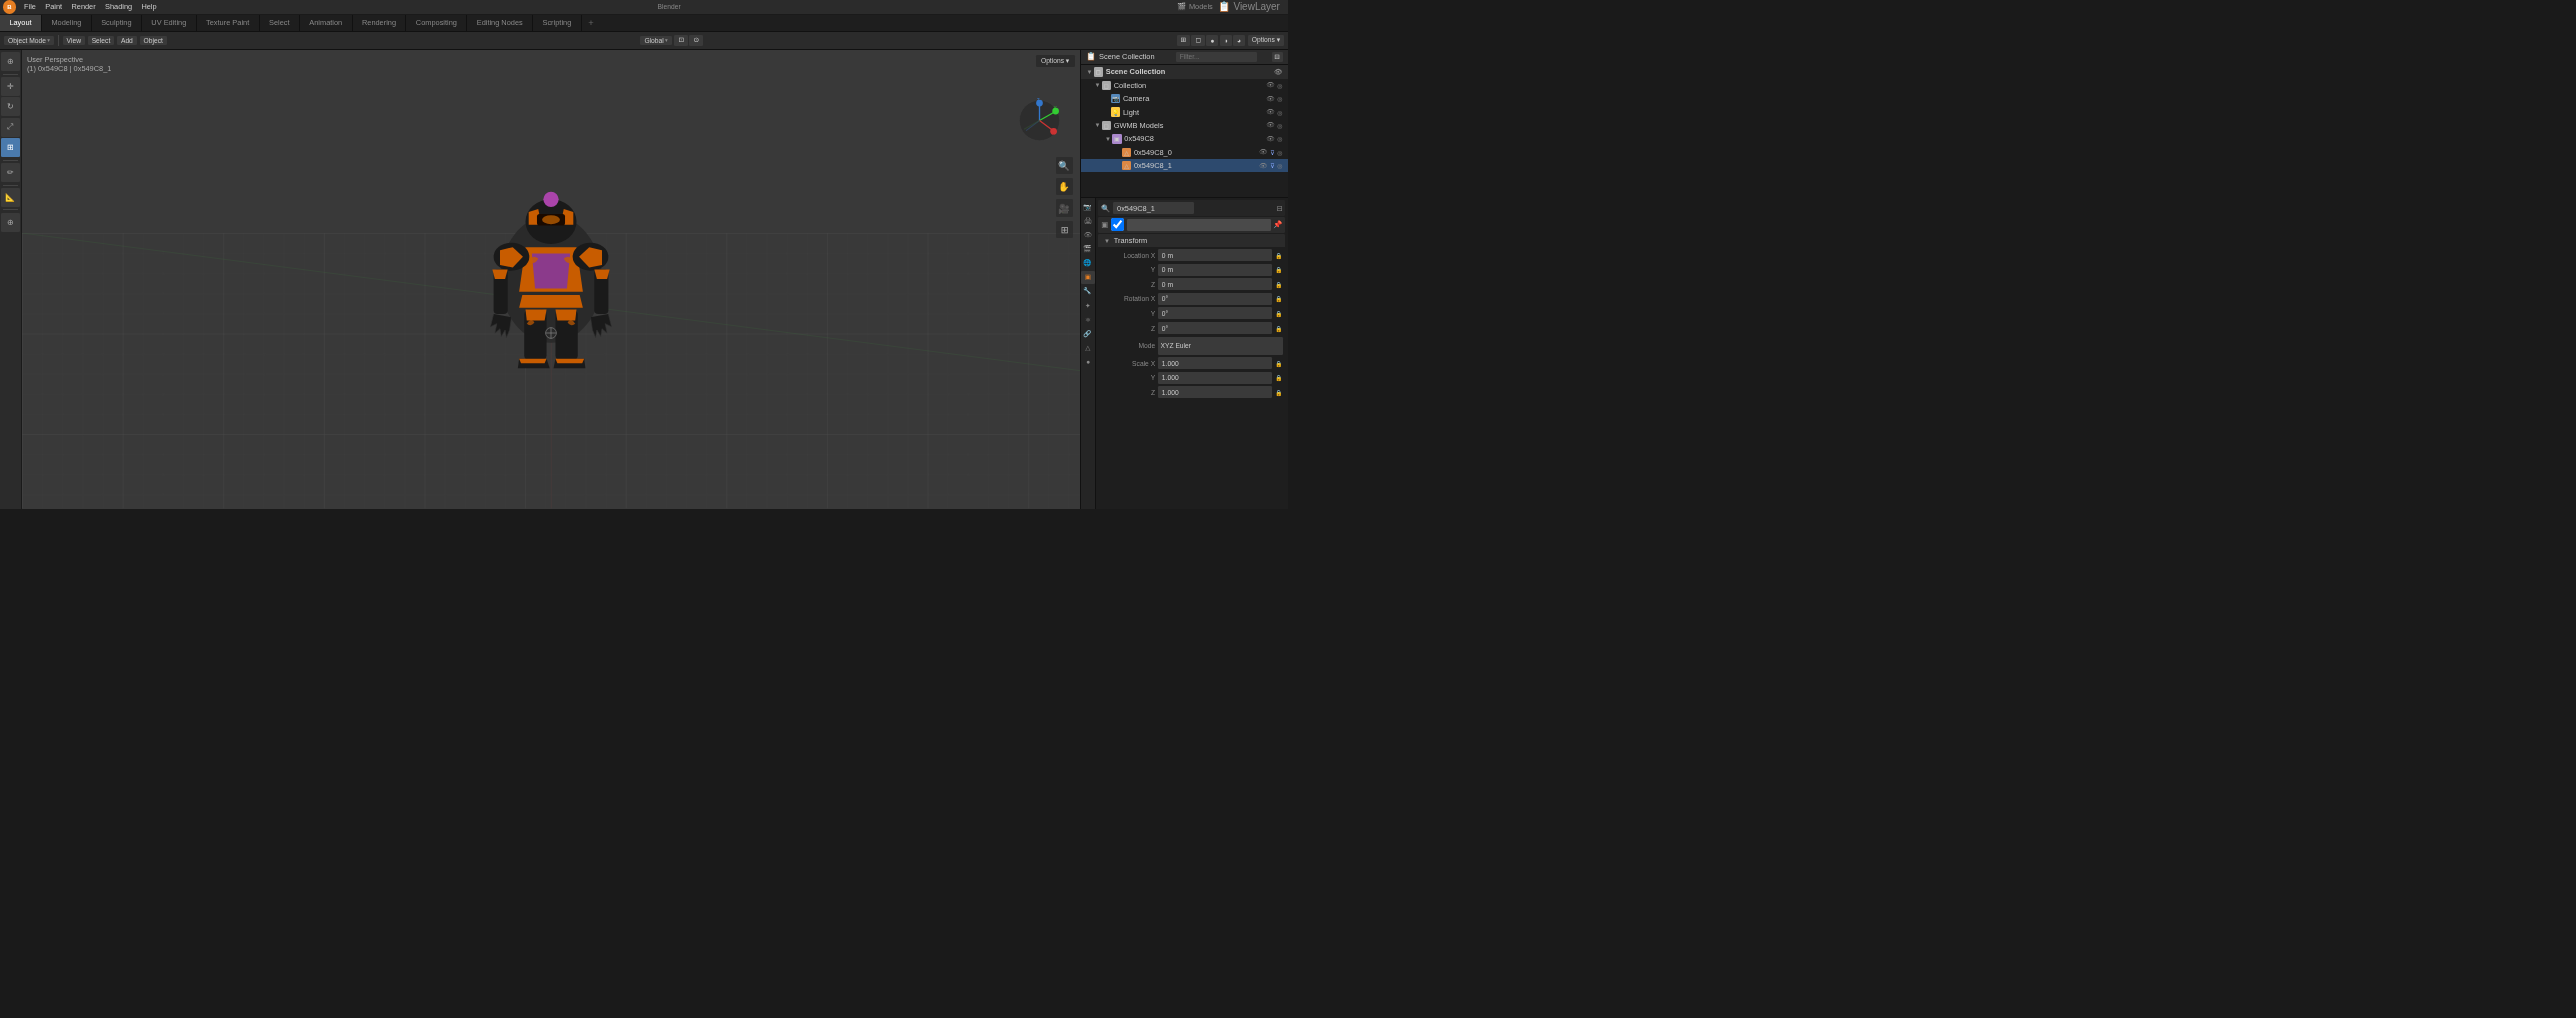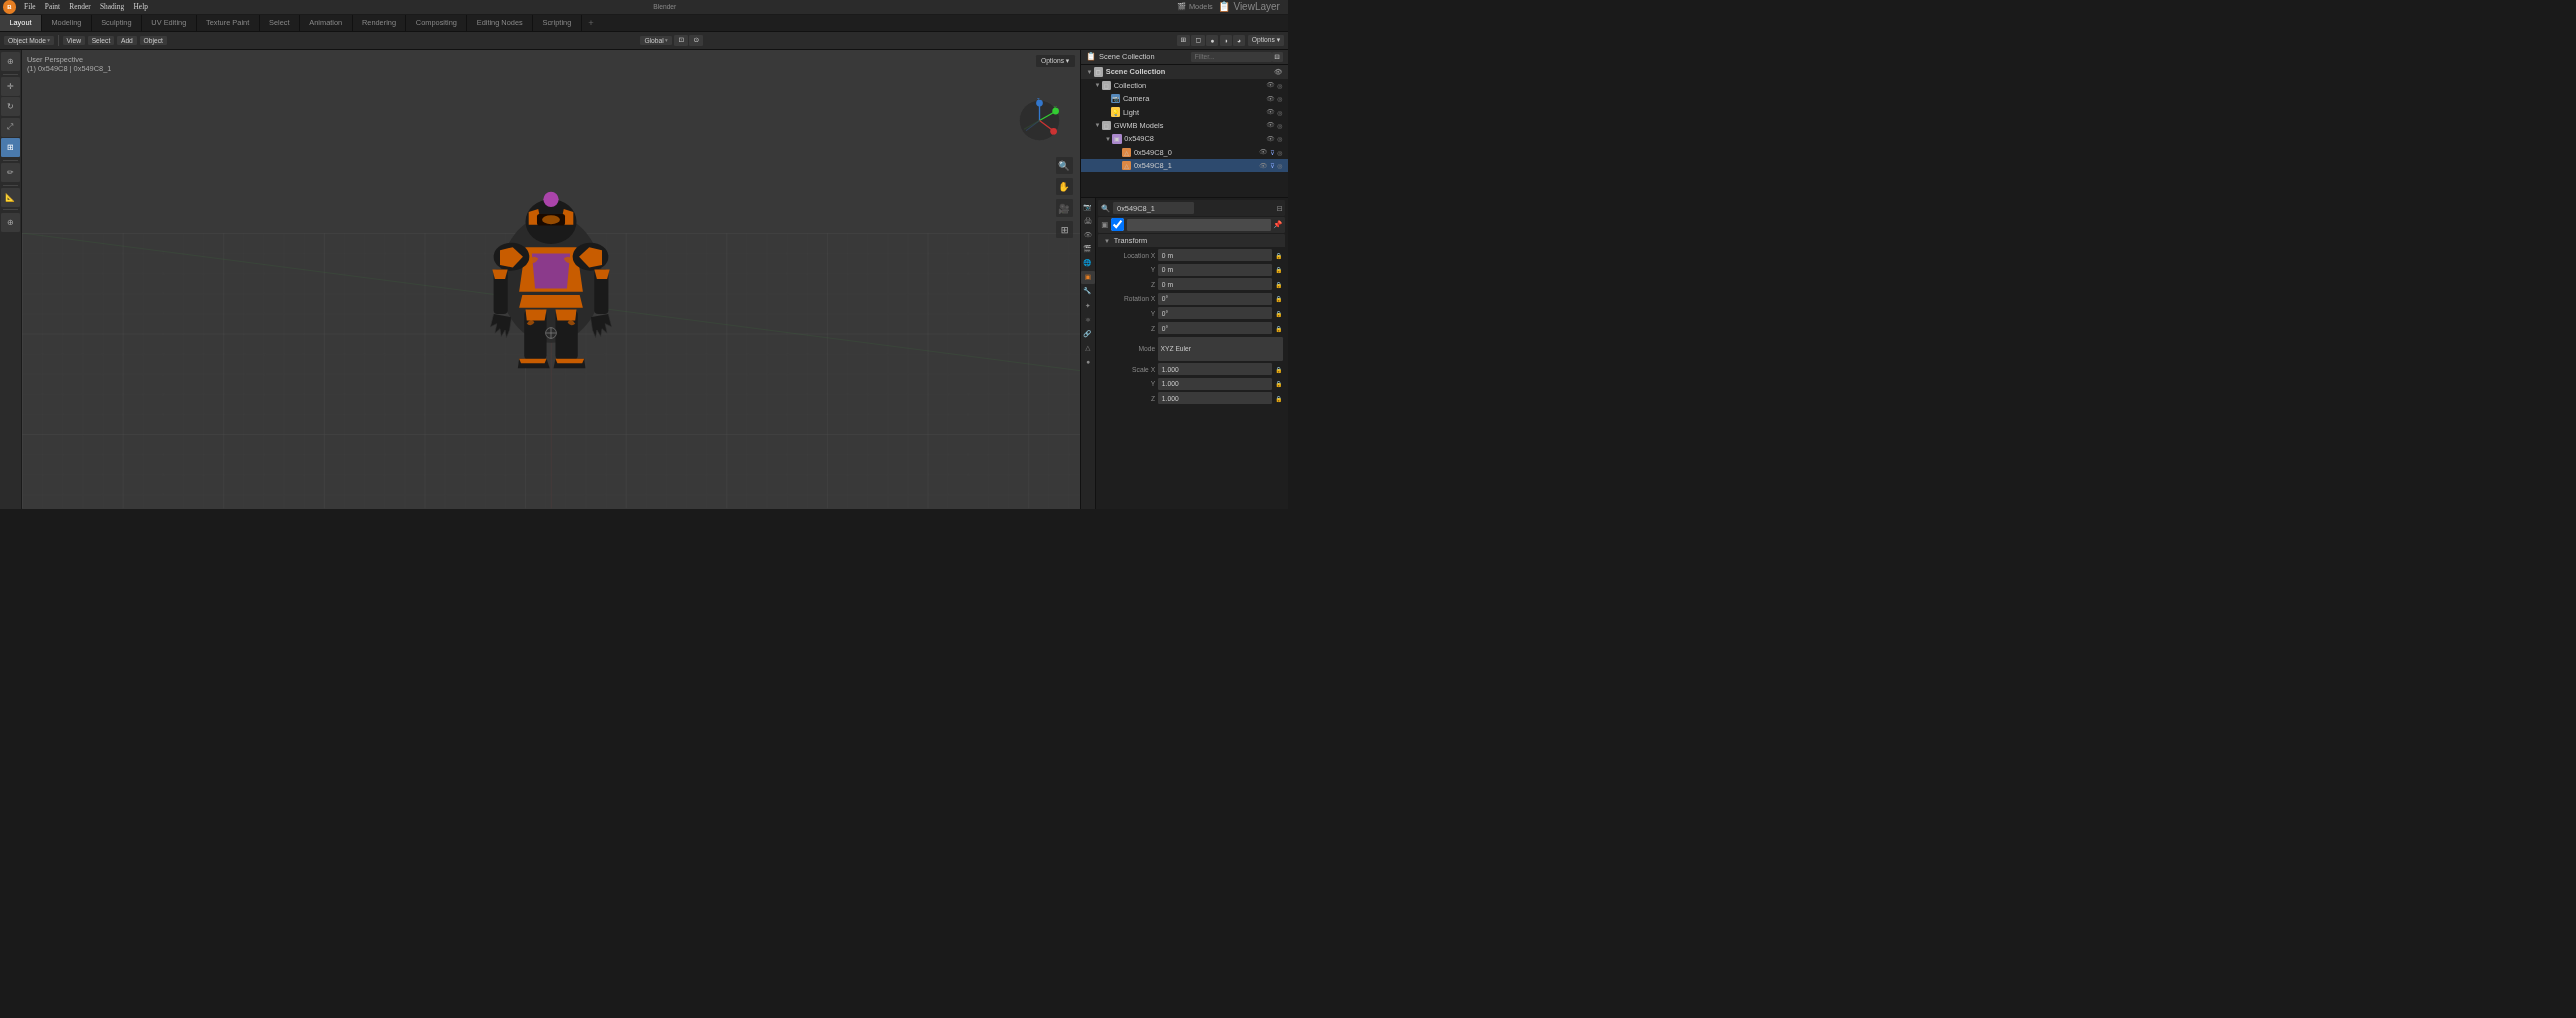--- a/index.html
+++ b/index.html
@@ -37,21 +37,20 @@
       color: white;
       margin-right: 2.7px;
       flex-shrink: 0;
     }
     .menu-item {
       padding: 1.3px 4px;
       cursor: pointer;
       border-radius: 1.3px;
       font-size: 7.4px;
       color: #cccccc;
-      font-family: Liberation Serif, serif;
     }
 
     
     .workspace-tabs {
       display: flex;
       align-items: center;
       background: #1e1e1e;
       height: 17.4px;
       border-bottom: 0.7px solid #111;
       padding: 0;
@@ -404,21 +403,21 @@
     .properties-content { scrollbar-width: thin; }
 
     .prop-select {
       flex: 1;
       background: #3a3a3a;
       border: none;
       border-radius: 1.3px;
       color: #ccc;
       font-size: 6.7px;
       padding: 1.3px 2.7px;
-      height: 24px;
+      height: 18px;
       appearance: none;
     }
 
     
     .scene-collection-header {
       background: #2b2b2b;
       padding: 2px 5.4px;
       display: flex;
       align-items: center;
       font-size: 7.4px;
@@ -630,21 +629,21 @@
   </div>
 
   <div class="right-panel">
 
     <div class="outliner">
       <div class="outliner-header">
         <div style="display:flex; align-items:center; gap:2.7px;">
           <span style="font-size:8px;">📋</span>
           <span style="font-size:7.4px; color:#ccc;">Scene Collection</span>
         </div>
-        <div style="display:flex; gap:0;">
+        <div style="display:flex; gap:15px;">
           <input class="outliner-search" type="text" placeholder="Filter..." style="">
           <button class="toolbar-btn" style="padding:1.3px 2.7px;">⊟</button>
         </div>
       </div>
 
       <div class="outliner-item scene-collection-header">
         <span class="triangle">▼</span>
         <span class="outliner-icon icon-collection">◻</span>
         <span>Scene Collection</span>
         <div class="outliner-actions">

